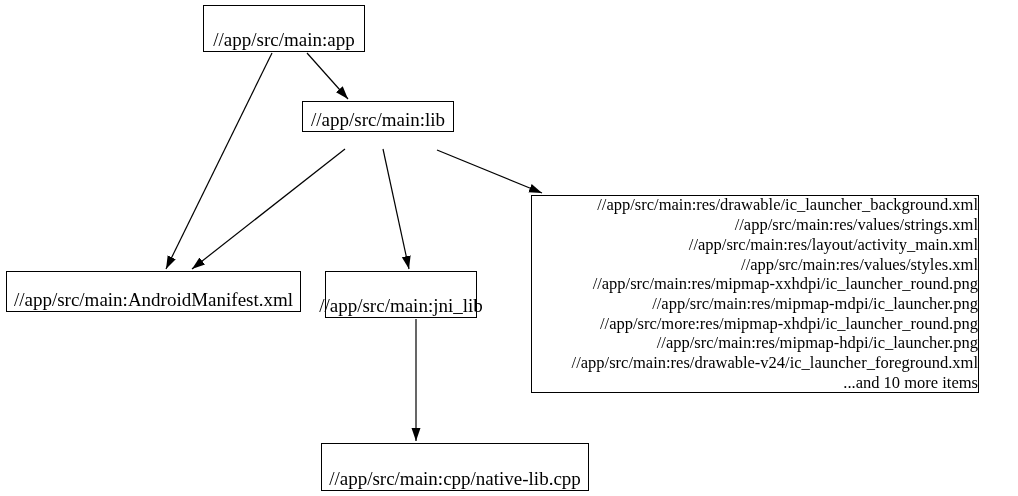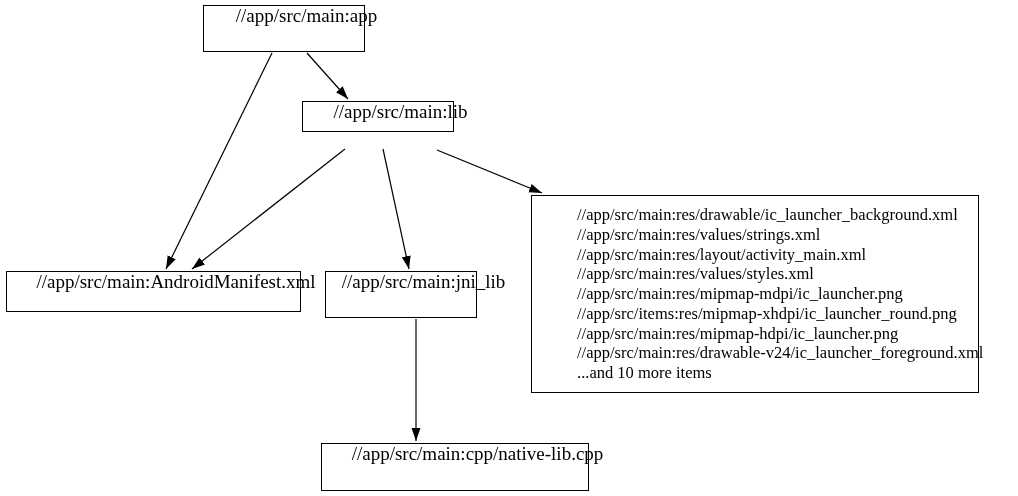--- a/index.html
+++ b/index.html
@@ -23,27 +23,26 @@
     width: 1018px;
     height: 496px;
     pointer-events: none;
   }
   .node {
     position: absolute;
     box-sizing: border-box;
     border: 1px solid #000000;
     background: #ffffff;
     display: flex;
-    align-items: flex-start;
+    align-items: flex-end;
     justify-content: center;
     text-align: center;
     font-size: 19px;
     line-height: 1.1;
     white-space: nowrap;
-    padding-left: 45px;
   }
   .node-app        { left: 203px; top: 5px;   width: 162px; height: 47px; }
   .node-lib        { left: 302px; top: 101px; width: 152px; height: 31px; }
   .node-manifest   { left: 6px;   top: 271px; width: 295px; height: 41px; }
   .node-jni        { left: 325px; top: 271px; width: 152px; height: 47px; }
   .node-cpp        { left: 281px; top: 443px; width: 268px; height: 48px; margin-left: 40px; }
   .node-res        {
     left: 531px; top: 195px; width: 448px; height: 198px;
     flex-direction: column;
     font-size: 16.5px;
@@ -84,22 +83,23 @@
 
   <div class="node node-jni">
     <span>//app/src/main:jni_lib</span>
   </div>
 
   <div class="node node-res">
     <span class="res-line">//app/src/main:res/drawable/ic_launcher_background.xml</span>
     <span class="res-line">//app/src/main:res/values/strings.xml</span>
     <span class="res-line">//app/src/main:res/layout/activity_main.xml</span>
     <span class="res-line">//app/src/main:res/values/styles.xml</span>
+    <span class="res-line">//app/src/main:res/mipmap-xxhdpi/ic_launcher_round.png</span>
     <span class="res-line">//app/src/main:res/mipmap-mdpi/ic_launcher.png</span>
-    <span class="res-line">//app/src/items:res/mipmap-xhdpi/ic_launcher_round.png</span>
+    <span class="res-line">//app/src/more:res/mipmap-xhdpi/ic_launcher_round.png</span>
     <span class="res-line">//app/src/main:res/mipmap-hdpi/ic_launcher.png</span>
     <span class="res-line">//app/src/main:res/drawable-v24/ic_launcher_foreground.xml</span>
     <span class="res-line">...and 10 more items</span>
   </div>
 
   <div class="node node-cpp">
     <span>//app/src/main:cpp/native-lib.cpp</span>
   </div>
 
 </div>

